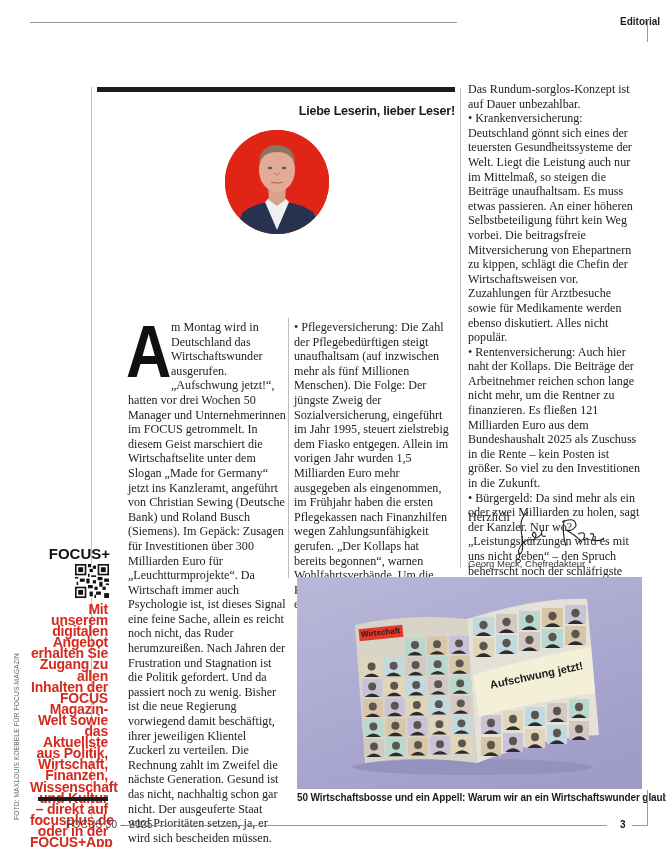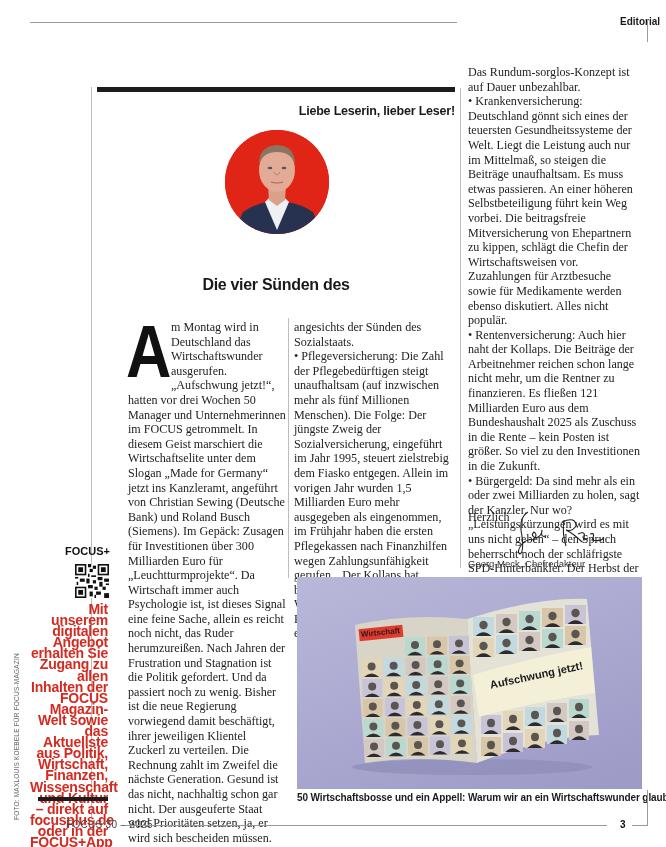--- a/index.html
+++ b/index.html
@@ -21,33 +21,33 @@
 
   .portrait { position: absolute; left: 225px; top: 130px; width: 104px; height: 104px; border-radius: 50%; background: #e02517; overflow: hidden; }
   .portrait svg { width: 104px; height: 104px; display: block; }
 
   .headline { position: absolute; left: 97px; top: 275px; width: 358px; text-align: center; font-family: "Liberation Sans", sans-serif; font-weight: bold; font-size: 16px; line-height: 19px; color: #1a1a1a; letter-spacing: -0.3px; }
 
   .body-text { font-family: "Liberation Serif", serif; font-size: 12.1px; line-height: 14.6px; color: #222; }
 
   .col1 { position: absolute; left: 128px; top: 320px; width: 158px; }
   .col2 { position: absolute; left: 294px; top: 320px; width: 160px; }
-  .col3 { position: absolute; left: 468px; top: 65px; width: 172px; }
+  .col3 { position: absolute; left: 468px; top: 82px; width: 172px; }
 
   .dropcap { float: left; font-family: "Liberation Sans", sans-serif; font-weight: bold; font-size: 74px; line-height: 58px; height: 60px; margin: 3px 5px 0 -2px; color: #111; transform: scaleX(0.85); transform-origin: left top; width: 40px; }
 
   .col p { margin: 0; }
 
   .sign-row { position: absolute; left: 468px; top: 508px; width: 172px; height: 50px; text-align: right; }
   .sign-word { position: absolute; left: 0; top: 2px; font-family: "Liberation Serif", serif; font-size: 12.1px; color: #222; }
   .signature { position: absolute; left: 44px; top: 0; width: 110px; height: 48px; }
   .signer { position: absolute; left: 468px; top: 558px; font-family: "Liberation Sans", sans-serif; font-size: 9.5px; color: #333; }
 
   
-  .focusplus-title { position: absolute; left: 40px; top: 545px; width: 70px; text-align: right; font-family: "Liberation Sans", sans-serif; font-weight: bold; font-size: 11px; color: #111; }
+  .focusplus-title { position: absolute; left: 40px; top: 545px; width: 70px; text-align: right; font-family: "Liberation Sans", sans-serif; font-weight: bold; font-size: 15px; color: #111; }
   .qr { position: absolute; left: 75px; top: 564px; width: 34px; height: 34px; }
   .promo { position: absolute; left: 30px; top: 604px; width: 78px; text-align: right; font-family: "Liberation Sans", sans-serif; font-weight: bold; font-size: 14px; line-height: 11.1px; color: #d42a20; letter-spacing: -0.2px; }
   .promo-bar { position: absolute; left: 38px; top: 797px; width: 70px; height: 4px; background: #1c1c1c; }
   .photo-credit { position: absolute; left: 13px; top: 820px; transform: rotate(-90deg); transform-origin: left top; font-family: "Liberation Sans", sans-serif; font-size: 6.5px; color: #666; white-space: nowrap; letter-spacing: 0.2px; }
 
   
   .mag-img { position: absolute; left: 297px; top: 577px; width: 345px; height: 212px; background: linear-gradient(160deg, #b9b8d9 0%, #a9a7cf 55%, #9c9ac6 100%); overflow: hidden; }
   .mag-img svg { position: absolute; left: 0; top: 0; }
   .caption { position: absolute; left: 297px; top: 792px; width: 345px; font-family: Liberation Sans, sans-serif; font-weight: bold; font-size: 10px; color: #1a1a1a; letter-spacing: -0.1px; white-space: nowrap; }
 
@@ -87,30 +87,28 @@
     <path d="M34 34 Q34 16 52 15 Q70 16 70 34 Q66 22 52 22 Q38 22 34 34 Z" fill="#8a7561"></path>
 
     <ellipse cx="45" cy="38" rx="2.4" ry="1.3" fill="#4d5a66"></ellipse>
     <ellipse cx="59" cy="38" rx="2.4" ry="1.3" fill="#4d5a66"></ellipse>
     <path d="M49 42 Q52 48 55 42" stroke="#b77c69" stroke-width="1" fill="none"></path>
     <path d="M46 52 Q52 54 58 52" stroke="#a86555" stroke-width="1.2" fill="none"></path>
   </svg>
 </div>
 
 <div class="headline">
-  <div>Die vier Sünden des</div>
 </div>
 
 <div class="col col1 body-text">
   <span class="dropcap">A</span>
   <p style="hyphens:auto; text-align:left;">m Montag wird in Deutschland das Wirtschaftswunder ausgerufen. „Aufschwung jetzt!“, hatten vor drei Wochen 50 Manager und Unternehmerinnen im FOCUS getrommelt. In diesem Geist marschiert die Wirtschaftselite unter dem Slogan „Made for Germany“ jetzt ins Kanzleramt, angeführt von Christian Sewing (Deutsche Bank) und Roland Busch (Siemens). Im Gepäck: Zusagen für Investitionen über 300 Milliarden Euro für „Leuchtturmprojekte“. Da Wirtschaft immer auch Psychologie ist, ist dieses Signal eine feine Sache, allein es reicht noch nicht, das Ruder herumzureißen. Nach Jahren der Frustration und Stagnation ist die Politik gefordert. Und da passiert noch zu wenig. Bisher ist die neue Regierung vorwiegend damit beschäftigt, ihrer jeweiligen Klientel Zuckerl zu verteilen. Die Rechnung zahlt im Zweifel die nächste Generation. Gesund ist das nicht, nachhaltig schon gar nicht. Der ausgeuferte Staat wird Prioritäten setzen, ja, er wird sich bescheiden müssen. Einen „Herbst der Sozialreformen“ hat Bundeskanzler Friedrich Merz deshalb angekündigt. Nötig ist das. Um die Milliardenlöcher halbwegs zu stopfen, steigen die Beiträge der Versicherten ohne Halt, Arbeit in Deutschland lohnt sich immer weniger</p>
 </div>
 
 <div class="col col2 body-text">
-  <p>angesichts der Sünden des Sozialstaats.</p>
   <p>• Pflegeversicherung: Die Zahl der Pflegebedürftigen steigt unaufhaltsam (auf inzwischen mehr als fünf Millionen Menschen). Die Folge: Der jüngste Zweig der Sozialversicherung, eingeführt im Jahr 1995, steuert zielstrebig dem Fiasko entgegen. Allein im vorigen Jahr wurden 1,5 Milliarden Euro mehr ausgegeben als eingenommen, im Frühjahr haben die ersten Pflegekassen nach Finanzhilfen wegen Zahlungsunfähigkeit gerufen. „Der Kollaps hat bereits begonnen“, warnen Wohlfahrtsverbände. Um die Pleite abzuwenden, braucht es eine grundlegende Reform.</p>
 </div>
 
 <div class="col col3 body-text">
   <p>Das Rundum-sorglos-Konzept ist auf Dauer unbezahlbar.</p>
   <p>• Krankenversicherung: Deutschland gönnt sich eines der teuersten Gesundheitssysteme der Welt. Liegt die Leistung auch nur im Mittelmaß, so steigen die Beiträge unaufhaltsam. Es muss etwas passieren. An einer höheren Selbstbeteiligung führt kein Weg vorbei. Die beitragsfreie Mitversicherung von Ehepartnern zu kippen, schlägt die Chefin der Wirtschaftsweisen vor. Zuzahlungen für Arztbesuche sowie für Medikamente werden ebenso diskutiert. Alles nicht populär.</p>
   <p>• Rentenversicherung: Auch hier naht der Kollaps. Die Beiträge der Arbeitnehmer reichen schon lange nicht mehr, um die Rentner zu finanzieren. Es fließen 121 Milliarden Euro aus dem Bundeshaushalt 2025 als Zuschuss in die Rente – kein Posten ist größer. So viel zu den Investitionen in die Zukunft.</p>
   <p>• Bürgergeld: Da sind mehr als ein oder zwei Milliarden zu holen, sagt der Kanzler. Nur wo? „Leistungskürzungen wird es mit uns nicht geben“ – den Spruch beherrscht noch der schläfrigste SPD-Hinterbänkler. Der Herbst der Sozialreformen wird stürmisch.</p>
 </div>
 

